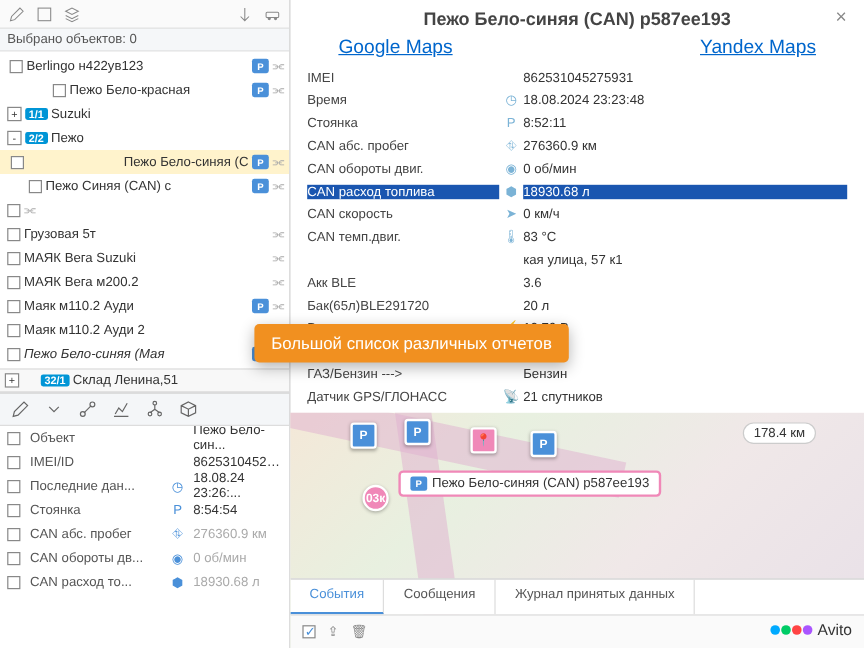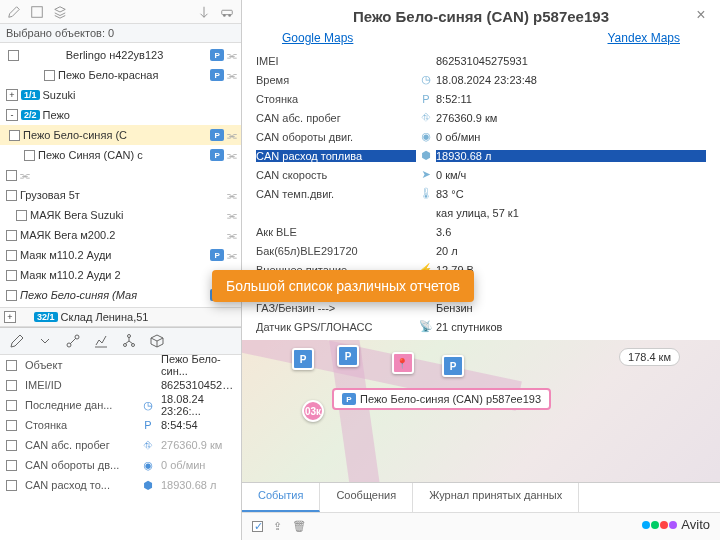--- a/index.html
+++ b/index.html
@@ -26,21 +26,21 @@
 .drow{display:flex;align-items:center;height:20px;padding:0 6px;gap:6px}
 .drow .cb{margin-right:2px}
 .dlabel{width:110px;color:#555}
 .dicon{width:14px;display:inline-flex;justify-content:center;color:#4a90d9}
 .dval{flex:1;overflow:hidden;text-overflow:ellipsis}
 .dval.muted{color:#aaa}
 .right{flex:1;display:flex;flex-direction:column;position:relative}
 .rtitle{text-align:center;font-size:15px;font-weight:bold;padding:8px 0 4px;color:#444}
 .close{position:absolute;top:6px;right:10px;width:18px;height:18px;display:flex;align-items:center;justify-content:center;cursor:pointer;color:#888;font-size:16px}
 .links{display:flex;justify-content:space-between;padding:2px 40px 6px}
-.links a{color:#0066cc;text-decoration:underline;font-size:12px;cursor:pointer}
+.links a{color:#0066cc;text-decoration:underline;font-size:16px;cursor:pointer}
 .info{padding:0 14px}
 .irow{display:flex;align-items:center;height:19px}
 .irow.hi .ilabel,.irow.hi .ival{background:#1a56b0;color:#fff}
 .ilabel{width:160px;color:#444}
 .iicon{width:20px;display:flex;justify-content:center;color:#7bb3d6}
 .ival{flex:1;color:#333}
 .map{flex:1;position:relative;background:linear-gradient(135deg,#f4e8d8 0%,#e8f0e0 30%,#f0e8e8 60%,#e8e0e8 100%);overflow:hidden;margin-top:4px}
 .road{position:absolute;background:#e0b0d0;opacity:.5}
 .mpin{position:absolute;width:22px;height:22px;background:#4a90d9;border:2px solid #fff;border-radius:3px;color:#fff;font-size:10px;font-weight:bold;display:flex;align-items:center;justify-content:center;box-shadow:0 1px 3px rgba(0,0,0,.3)}
 .mtag{position:absolute;background:#fff;border:2px solid #f088b8;border-radius:4px;padding:3px 8px;font-size:11px;white-space:nowrap;display:flex;align-items:center;gap:4px}
@@ -84,21 +84,21 @@
       <div class="tb-btn">
           <svg viewBox="0 0 16 16">
             <rect x="2" y="6" width="12" height="5" rx="1" fill="none" stroke="#888"></rect>
             <circle cx="5" cy="12" r="1.5" fill="#888"></circle>
             <circle cx="11" cy="12" r="1.5" fill="#888"></circle>
           </svg>
         </div>
     </div>
     <div class="selbar">Выбрано объектов:  0</div>
     <div class="tree" id="tree">
-        <div class="tnode" style="padding-left: 8px; text-align: center;">
+        <div class="tnode" style="padding-left: 8px;">
           <span class="cb"></span>
           <span class="label">Berlingo н422ув123</span>
           <span class="picon">P</span>
           <span class="chain">⫘</span>
         </div>
         <div class="tnode" style="padding-left: 24px; margin-left: 20px;">
           <span class="cb"></span>
           <span class="label">Пежо Бело-красная</span>
           <span class="picon">P</span>
           <span class="chain">⫘</span>
@@ -106,42 +106,42 @@
         <div class="tnode" style="padding-left: 6px;">
           <span class="exp">+</span>
           <span class="badge">1/1</span>
           <span class="label">Suzuki</span>
         </div>
         <div class="tnode" style="padding-left: 6px;">
           <span class="exp">-</span>
           <span class="badge">2/2</span>
           <span class="label">Пежо</span>
         </div>
-        <div class="tnode sel" style="padding-left: 9px;">
+        <div class="tnode sel" style="padding-left: 9px; text-align: right;">
           <span class="cb"></span>
           <span class="label">Пежо Бело-синяя (C</span>
           <span class="picon">P</span>
           <span class="chain">⫘</span>
         </div>
         <div class="tnode" style="padding-left: 24px;">
           <span class="cb"></span>
           <span class="label">Пежо Синяя (CAN) с</span>
           <span class="picon">P</span>
           <span class="chain">⫘</span>
         </div>
         <div class="tnode" style="padding-left: 6px;">
           <span class="cb"></span>
           <span class="chain">⫘</span>
         </div>
         <div class="tnode" style="padding-left: 6px;">
           <span class="cb"></span>
           <span class="label">Грузовая 5т</span>
           <span class="chain">⫘</span>
         </div>
-        <div class="tnode" style="padding-left: 16px; justify-content: center;">
+        <div class="tnode" style="padding-left: 6px; justify-content: center;">
           <span class="cb"></span>
           <span class="label">МАЯК Вега Suzuki</span>
           <span class="chain">⫘</span>
         </div>
         <div class="tnode" style="padding-left: 6px;">
           <span class="cb"></span>
           <span class="label">МАЯК Вега м200.2</span>
           <span class="chain">⫘</span>
         </div>
         <div class="tnode" style="padding-left: 6px;">

